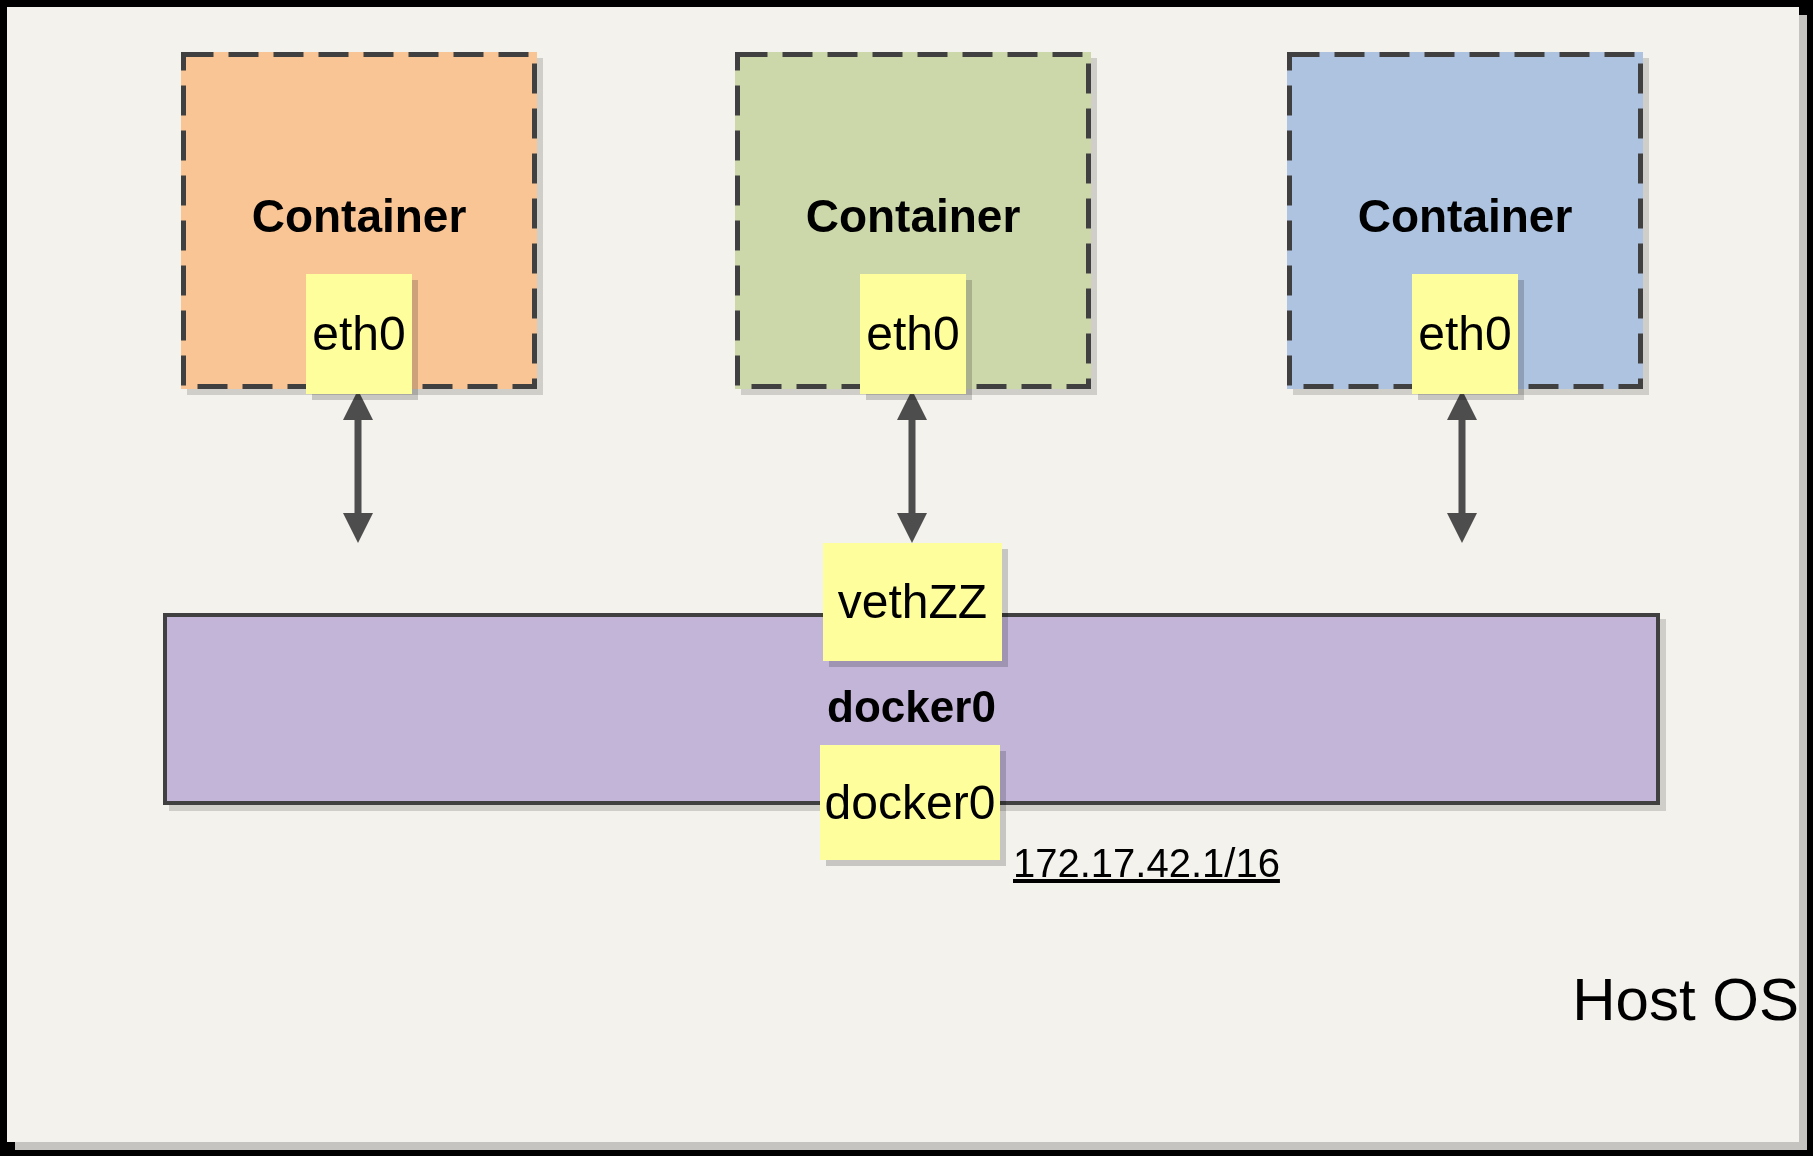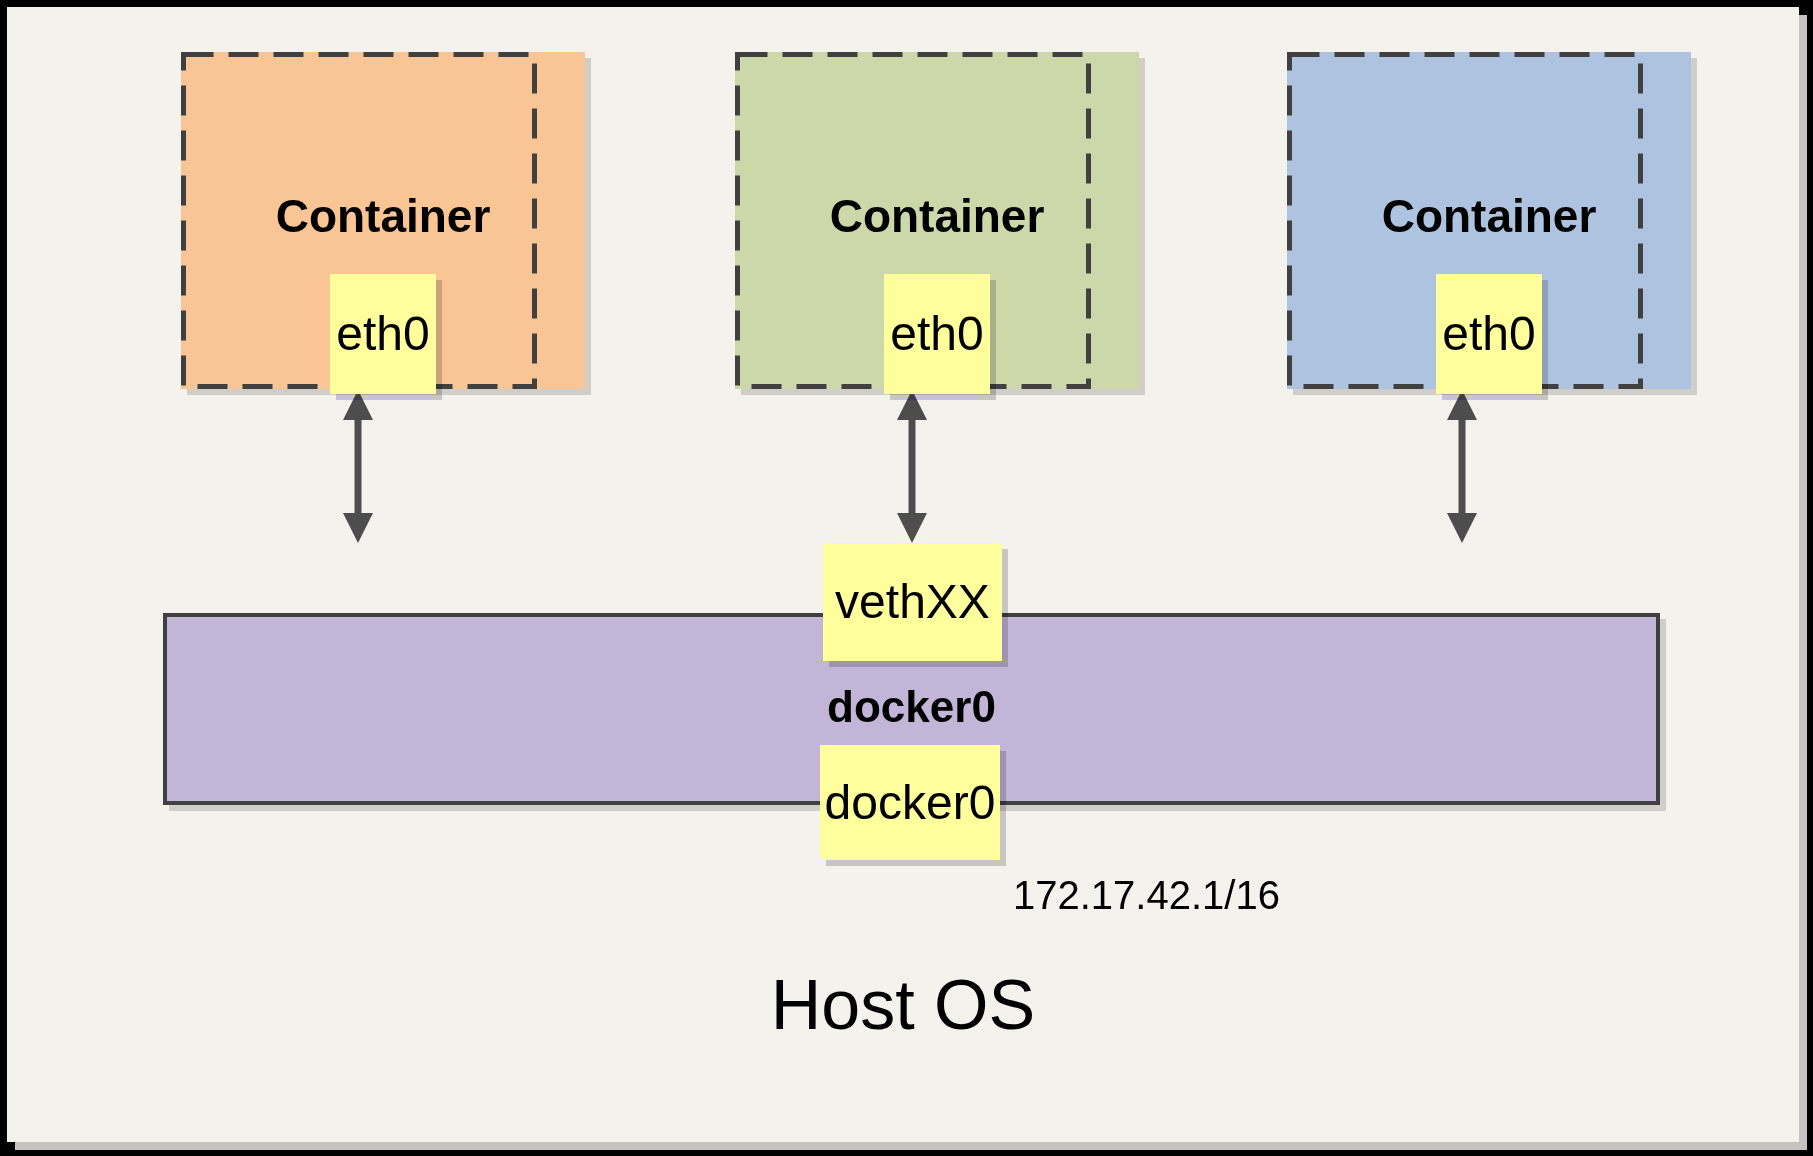--- a/index.html
+++ b/index.html
@@ -16,21 +16,20 @@
     left: 7px; top: 7px;
     width: 1792px; height: 1135px;
     background: #F4F2ED;
     box-shadow: 8px 8px 0 #C6C4C0;
   }
   .container-box {
     position: absolute;
     top: 45px;
     width: 356px; height: 337px;
     box-shadow: 6px 6px 0 rgba(0,0,0,0.15);
-    padding-left: 48px;
   }
   .container-box .dash-rect {
     position: absolute; left: 0; top: 0;
   }
   .c1 { left: 174px; }
   .c2 { left: 728px; }
   .c3 { left: 1280px; }
   .container-title {
     position: absolute;
     left: 0; top: 141px;
@@ -93,30 +92,31 @@
     line-height: 1;
   }
   .bridge-if-box {
     position: absolute;
     left: 813px; top: 738px;
     width: 180px; height: 115px;
     z-index: 3;
   }
   .bridge-ip {
     position: absolute;
-    left: 1006px; top: 868px;
+    left: 1006px; top: 836px;
     font-size: 40px;
     line-height: 1;
+    text-decoration: underline;
   }
   .host-os {
     position: absolute;
     left: 0; top: 963px;
     width: 100%;
-    text-align: center;
-    font-size: 70px;
+    text-align: right;
+    font-size: 60px;
     line-height: 1;
   }
 </style>
 </head>
 <body>
 
 <div class="frame">
   <div class="canvas" style="background-color: rgb(244, 242, 237);">
 
     <div class="container-box c1" style="background-color: rgb(250, 197, 149);">
@@ -163,21 +163,21 @@
       <line x1="22" y1="22" x2="22" y2="131" stroke-width="7" stroke="#4D4D4D"></line>
       <polygon points="22,0 7,30 37,30" fill="#4D4D4D"></polygon>
       <polygon points="22,153 7,123 37,123" fill="#4D4D4D"></polygon>
     </svg>
 
     <div class="bridge-bar" style="background-color: rgb(195, 181, 216); border-color: rgb(64, 64, 64);">
       <div class="bridge-title">docker0</div>
     </div>
 
     <div class="port-box veth-box v2" style="background-color: rgb(254, 254, 156);">
-      <span>vethXX</span>
+      <span>vethZZ</span>
     </div>
 
     <div class="port-box bridge-if-box" style="background-color: rgb(254, 254, 156);">
       <span>docker0</span>
     </div>
 
     <div class="bridge-ip">172.17.42.1/16</div>
 
     <div class="host-os">Host OS</div>
 

